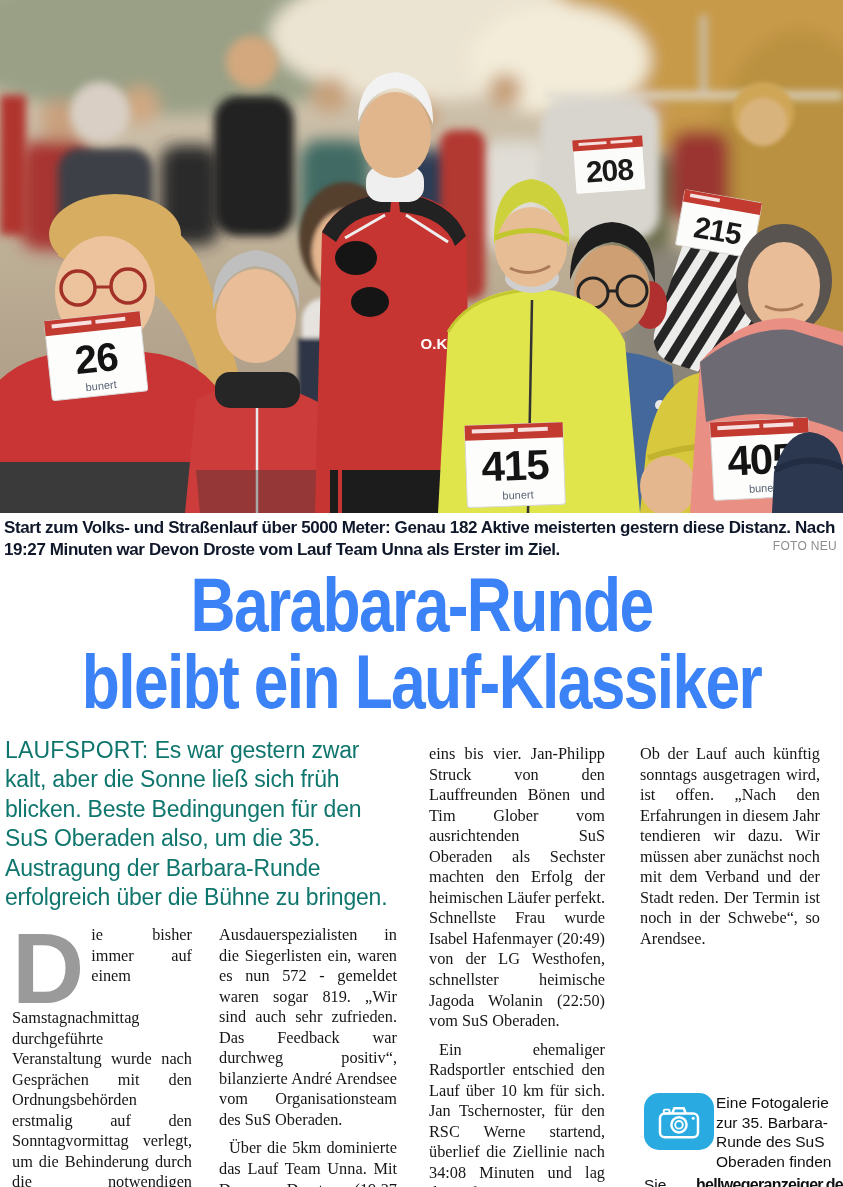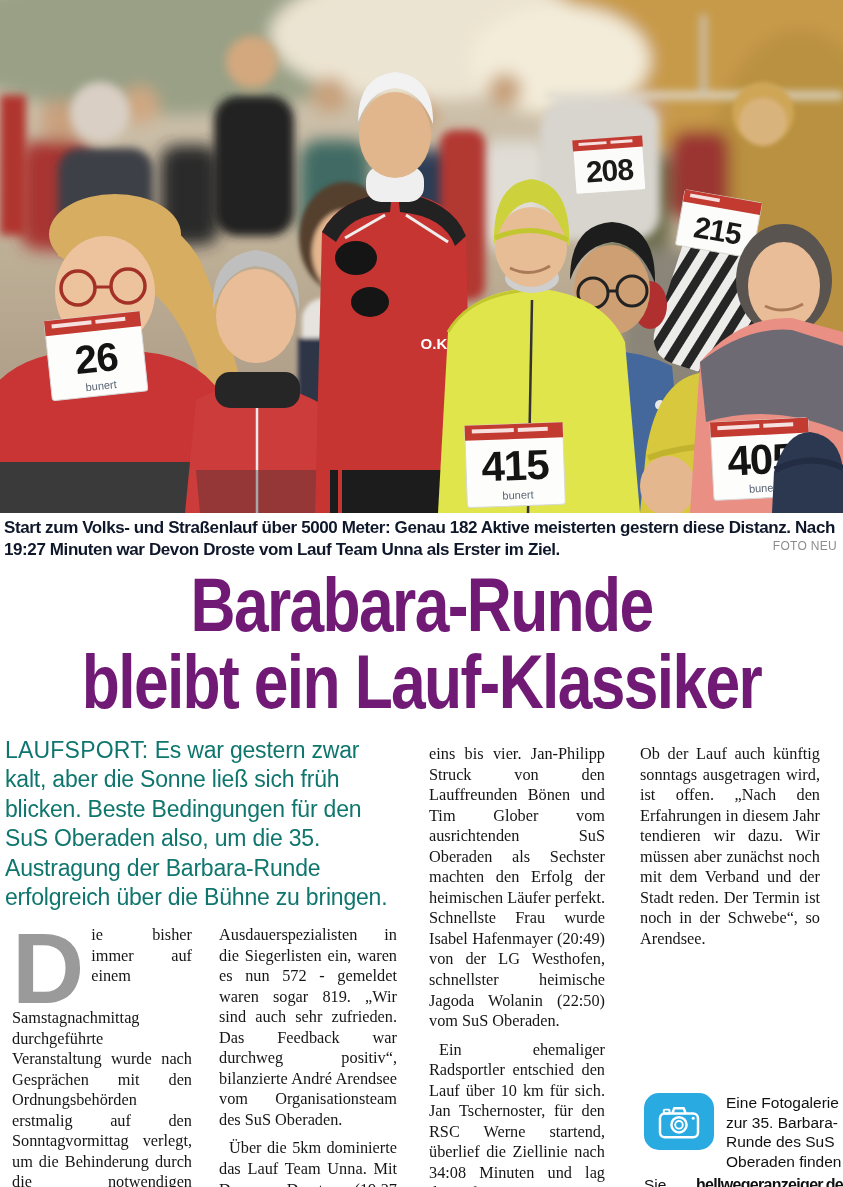--- a/index.html
+++ b/index.html
@@ -10,21 +10,21 @@
   .photo{position:absolute;left:0;top:0;width:843px;height:513px;display:block;}
 
   
   .caption{position:absolute;left:4px;top:517px;width:836px;
            font:bold 17px/21.5px "Liberation Sans",sans-serif;
            letter-spacing:-0.4px;color:#0f172a;}
   .credit{position:absolute;right:6px;top:539px;
           font:12px "Liberation Sans",sans-serif;color:#8d8d8d;letter-spacing:0.3px;text-align:right;}
 
   
-  .headline{position:absolute;left:0;top:566px;width:843px;text-align:center;color:#701a75;}
+  .headline{position:absolute;left:0;top:566px;width:843px;text-align:center;color:#3b82f6;}
   .headline .hl{font:bold 76px/77px "Liberation Sans",sans-serif;white-space:nowrap;
                 transform:scaleX(0.82);transform-origin:50% 50%;letter-spacing:-2px;}
 
   
   .lead{position:absolute;left:5px;top:736px;width:400px;
         font:23px/29.4px "Liberation Sans",sans-serif;color:#0f766e;letter-spacing:-0.2px;}
   .kicker{letter-spacing:0.2px;}
 
   
   .bodycol{position:absolute;font:16.3px/20.55px "Liberation Serif",serif;color:#151515;
@@ -37,21 +37,21 @@
   .col4{left:632px;top:736px;width:196px;height:352px;}
   .dropcap{float:left;font:bold 100px/80px "Liberation Sans",sans-serif;color:#9a9a9a;
            margin:3px 7px 0 0;}
 
   
   .promo{position:absolute;left:632px;top:1093px;width:211px;
          font:15.5px/19.5px "Liberation Sans",sans-serif;color:#101010;}
   .promo-row1{display:flex;align-items:flex-start;}
   .promo-icon{flex:0 0 auto;width:70px;height:57px;border-radius:15px;margin-left:12px;
               display:flex;align-items:center;justify-content:center;}
-  .promo-text{margin-left:12px;width:122px;}
+  .promo-text{margin-left:2px;width:122px;}
   .promo-row2{display:flex;margin-top:4px;align-items:baseline;}
   .promo-label{margin-left:12px;width:66px;}
   .promo-site{font-weight:bold;letter-spacing:-0.7px;white-space:nowrap;font-size:16px;}
 </style>
 </head>
 <body>
 
 <div class="page">
 
   <svg class="photo" viewBox="0 0 843 513" xmlns="http://www.w3.org/2000/svg">

